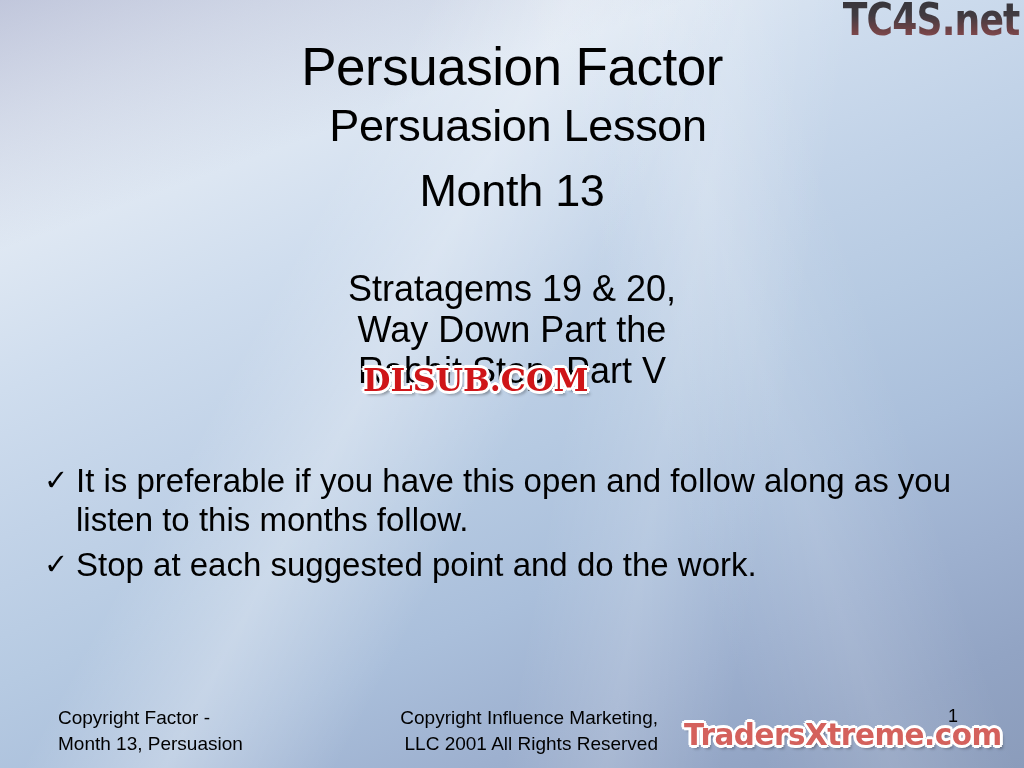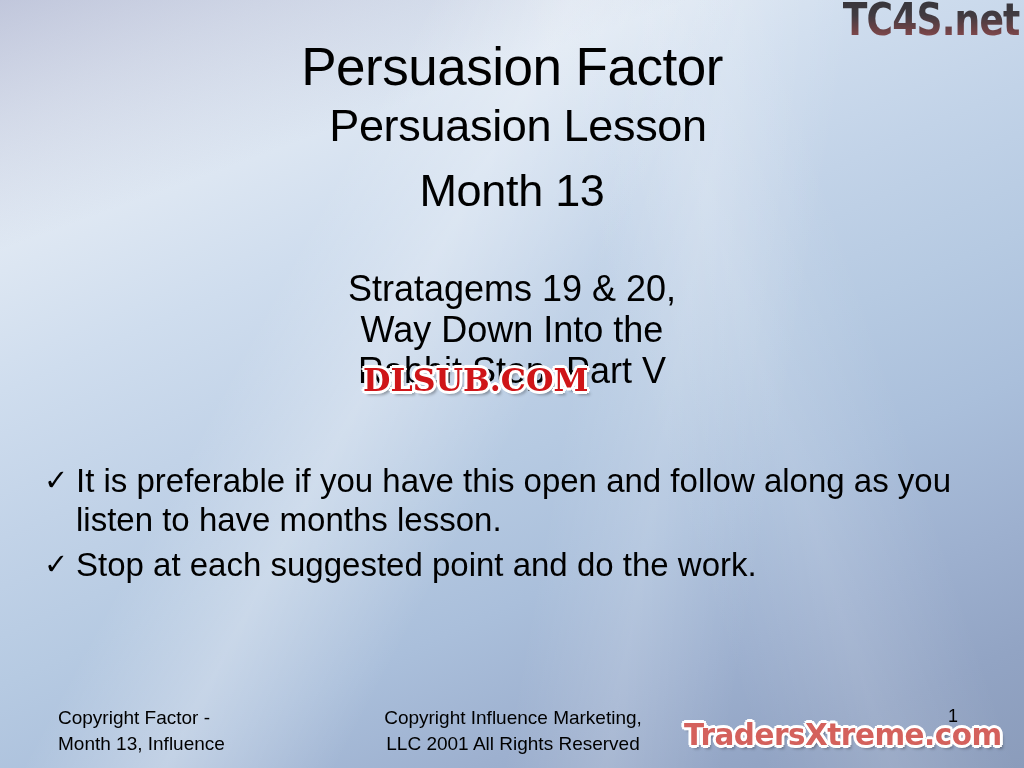--- a/index.html
+++ b/index.html
@@ -126,21 +126,21 @@
     left: 58px;
     top: 705px;
     font-size: 19px;
     line-height: 1.35;
   }
   #footer-center {
     position: absolute;
     left: 368px;
     top: 705px;
     width: 290px;
-    text-align: center;
+    text-align: right;
     font-size: 19px;
     line-height: 1.35;
   }
   #page-number {
     position: absolute;
     left: 948px;
     top: 706px;
     font-size: 18px;
   }
   #txtreme {
@@ -170,40 +170,40 @@
   <div id="tc4s">TC4S.net</div>
 
   <div id="title-block">
     <div class="title-line-1">Persuasion Factor</div>
     <div class="title-line-2">Persuasion Lesson</div>
     <div class="title-line-3">Month 13</div>
   </div>
 
   <div id="subtitle-block">
     <span class="subtitle-line">Stratagems 19 &amp; 20,</span>
-    <span class="subtitle-line">Way Down Into the</span>
+    <span class="subtitle-line">Way Down Part the</span>
     <span class="subtitle-line">Rabbit Stop, Part V</span>
   </div>
 
   <div id="dlsub">DLSUB.COM</div>
 
   <div id="bullets">
     <div class="bullet">
       <span class="bullet-mark">✓</span>
-      <span class="bullet-text">It is preferable if you have this open and follow along as you listen to have months lesson.</span>
+      <span class="bullet-text">It is preferable if you have this open and follow along as you listen to this months follow.</span>
     </div>
     <div class="bullet">
       <span class="bullet-mark">✓</span>
       <span class="bullet-text">Stop at each suggested point and do the work.</span>
     </div>
   </div>
 
   <div id="footer-left">
     <div>Copyright Factor -</div>
-    <div>Month 13, Influence</div>
+    <div>Month 13, Persuasion</div>
   </div>
 
   <div id="footer-center">
     <div>Copyright Influence Marketing,</div>
     <div>LLC 2001 All Rights Reserved</div>
   </div>
 
   <div id="page-number">1</div>
 
   <div id="txtreme">TradersXtreme.com</div>

